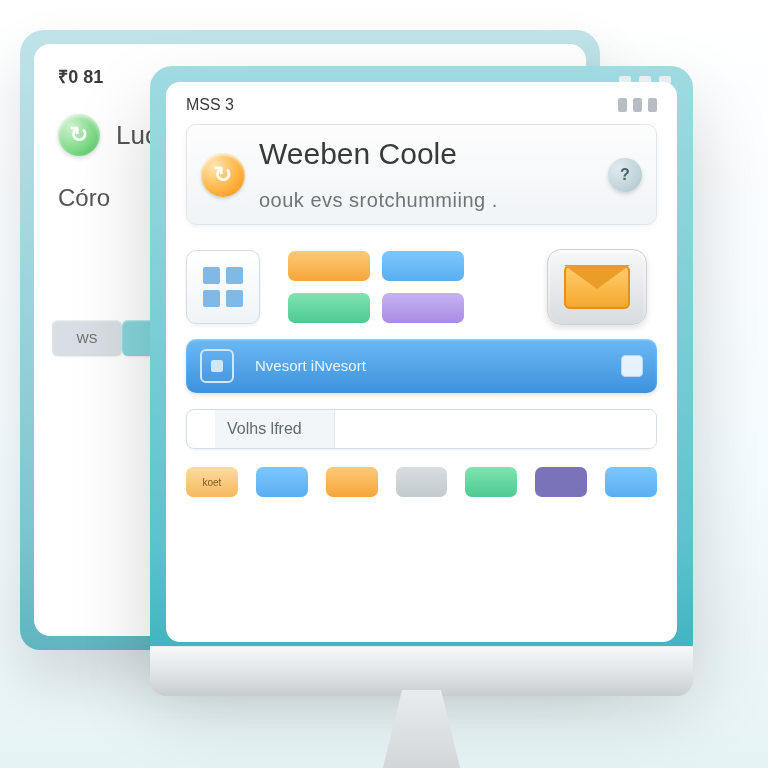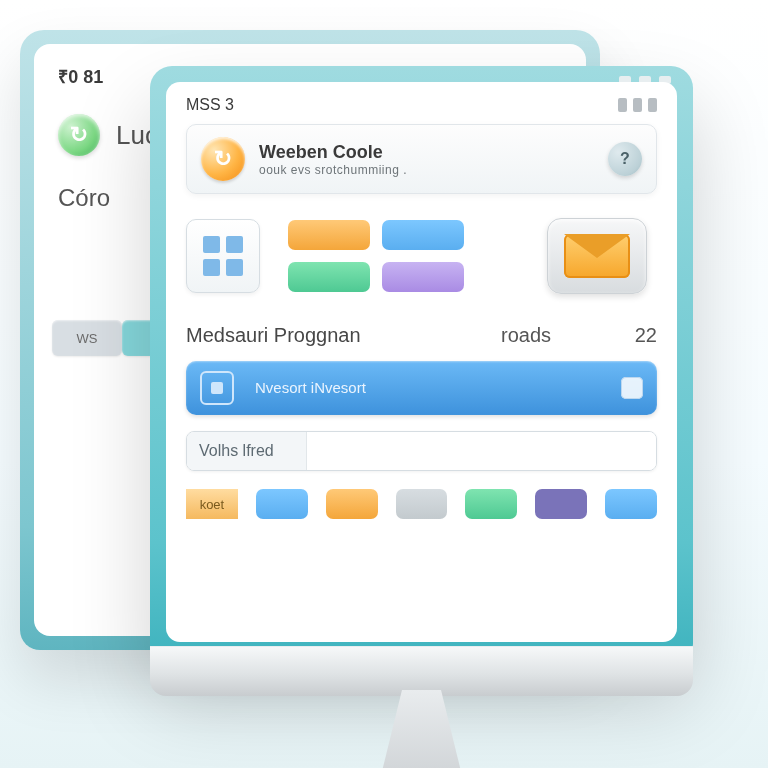--- a/index.html
+++ b/index.html
@@ -111,22 +111,22 @@
     display:flex; align-items:center; gap:14px; position:relative;
     box-shadow: 0 2px 6px rgba(0,0,0,.05);
   }
   .app-icon {
     width:44px; height:44px; border-radius:50%;
     background: radial-gradient(circle at 30% 30%, #ffe6b4, #ffb545 55%, #f28a12);
     box-shadow: inset 0 2px 3px rgba(255,255,255,.8), 0 2px 3px rgba(0,0,0,.15);
     position:relative; flex:0 0 auto;
   }
   .app-icon::before{ content:"↻"; position:absolute; inset:0; display:flex; align-items:center; justify-content:center; color:#fff; font-size:22px; font-weight:bold;}
-  .header-text .title { font-size:18px; font-weight:700; color:#3a3a3a; }
-  .header-text .subtitle { font-size:12px; color:#6e7579; letter-spacing:.5px; margin-top:0;}
+  .header-text .title { font-size:30px; font-weight:400; color:#3a3a3a; }
+  .header-text .subtitle { font-size:20px; color:#6e7579; letter-spacing:.5px; margin-top:18px;}
   .help-btn {
     position:absolute; right:14px; top:50%; transform:translateY(-50%);
     width:34px; height:34px; border-radius:50%;
     background: radial-gradient(circle at 30% 30%, #dfeaee, #bcd1d7 70%, #9fbac1);
     display:flex; align-items:center; justify-content:center;
     color:#4a6168; font-weight:bold;
     box-shadow: 0 2px 4px rgba(0,0,0,.15);
     cursor:pointer;
   }
 
@@ -194,41 +194,42 @@
   .banner-text span{ color:#eaf4fe; font-size:15px;}
   .banner-end{
     margin-left:auto; width:22px; height:22px; border-radius:5px;
     background: rgba(255,255,255,.85); box-shadow: inset 0 0 0 1px #bcd7ef;
   }
 
   
   .input-row{ margin-top:16px; display:flex; align-items:stretch; gap:0;
     border:1px solid #d6dde2; border-radius:8px; overflow:hidden; height:40px;
     box-shadow: 0 1px 3px rgba(0,0,0,.06);
+    padding-left: 28px;
   }
   .input-label{
     background:#f3f6f8; color:#5d6a72; font-size:16px; width:120px;
     display:flex; align-items:center; padding-left:12px;
     border-right:1px solid #e2e7ea;
   }
   .input-field{
     flex:1; border:none; outline:none; font-size:16px; padding:0 12px; color:#333;
     background:#fff;
   }
 
   
   .bottom-swatches{ margin-top:18px; display:flex; gap:18px; }
   .bottom-swatches .swatch{ width:70px; height:30px; }
   .sw-grey  { background:linear-gradient(180deg,#d7dde1,#c3cace);}
   .sw-darkpurple{ background:#7a73b9;}
   .label-chip{
-    width:70px; height:30px; border-radius:0;
+    width:70px; height:30px; border-radius:7px;
     background: linear-gradient(180deg,#ffdca0,#f5b95f);
     display:flex; align-items:center; justify-content:center;
-    font-size:13px; color:#7a5a1d;
+    font-size:10px; color:#7a5a1d;
   }
 
   
   .win-controls{ position:absolute; top:10px; right:22px; display:flex; gap:8px;}
   .win-dot{ width:12px; height:8px; background:#e8eef0; border-radius:2px;}
 </style>
 </head>
 <body>
 
 <div class="monitor-back">
@@ -294,25 +295,20 @@
         <div class="swatch-row">
           <div class="swatch sw-green"></div>
           <div class="swatch sw-purple"></div>
         </div>
       </div>
       <div class="mail-card">
         <div class="envelope"></div>
       </div>
     </div>
 
-    <div class="stats-row">
-      <span class="stats-label">Medsauri Proggnan</span>
-      <span class="stats-col1">roads</span>
-      <span class="stats-col2">22</span>
-    </div>
 
     <div class="banner">
       <div class="banner-icon">
           <span></span>
         </div>
       <div class="banner-text">
         <span>Nvesort i</span>
         <span>Nvesort</span>
       </div>
       <div class="banner-end"></div>

